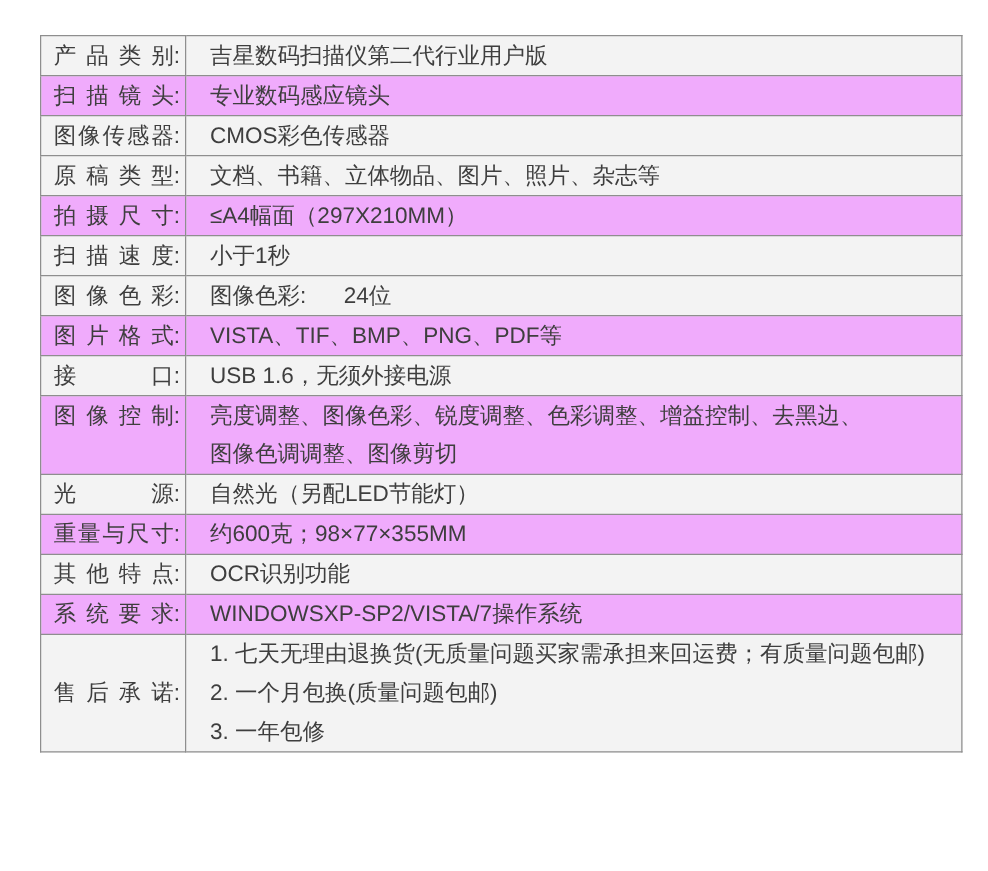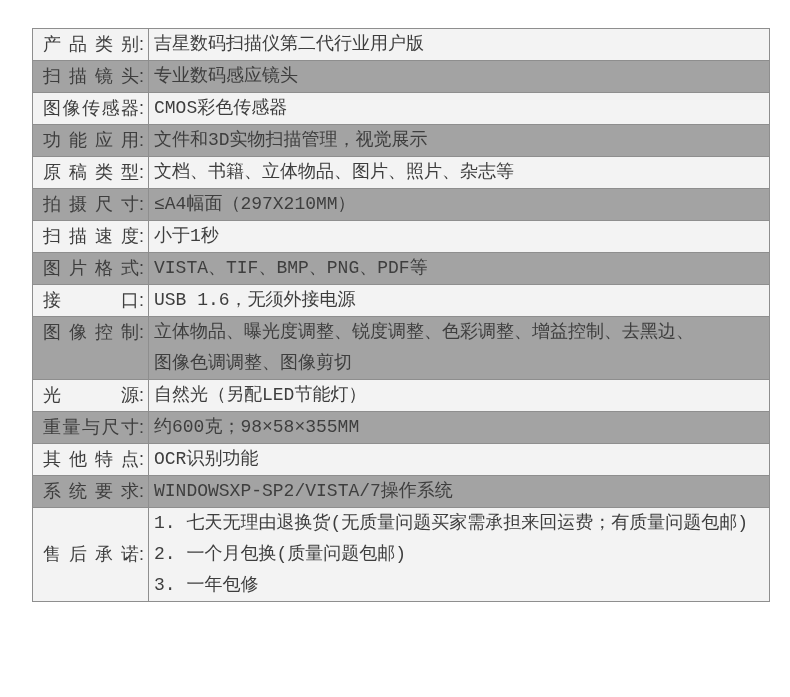--- a/index.html
+++ b/index.html
@@ -35,30 +35,29 @@
     align-items: baseline;
     line-height: 31px;
   }
   .lab-chars {
     flex: 1;
     text-align: justify;
     text-align-last: justify;
   }
   .lab-colon { flex: none; }
   td.value-cell {
-    padding: 0 10px 0 5px;
-    font-family: Liberation Mono, monospace;
+    padding: 0 10px 0 19px;
   }
   .value-line {
     line-height: 31px;
     white-space: pre-wrap;
     overflow: hidden;
   }
   tr.striped td { background: #f3f3f3; }
-  tr.plain td { background: #a3a3a3; }
+  tr.plain td { background: #f0abfc; }
 </style>
 </head>
 <body>
 
 <div class="spec-wrap">
   <table class="spec-table">
     <tbody id="spec-body">
         <tr class="striped">
           <td class="label-cell">
             <div class="label-flex">
@@ -85,31 +84,20 @@
           <td class="label-cell">
             <div class="label-flex">
               <span class="lab-chars">图像传感器</span>
               <span class="lab-colon">:</span>
             </div>
           </td>
           <td class="value-cell">
             <div class="value-line">CMOS彩色传感器</div>
           </td>
         </tr>
-        <tr class="plain">
-          <td class="label-cell">
-            <div class="label-flex">
-              <span class="lab-chars">功能应用</span>
-              <span class="lab-colon">:</span>
-            </div>
-          </td>
-          <td class="value-cell">
-            <div class="value-line">文件和3D实物扫描管理，视觉展示</div>
-          </td>
-        </tr>
         <tr class="striped">
           <td class="label-cell">
             <div class="label-flex">
               <span class="lab-chars">原稿类型</span>
               <span class="lab-colon">:</span>
             </div>
           </td>
           <td class="value-cell">
             <div class="value-line">文档、书籍、立体物品、图片、照片、杂志等</div>
           </td>
@@ -129,20 +117,31 @@
           <td class="label-cell">
             <div class="label-flex">
               <span class="lab-chars">扫描速度</span>
               <span class="lab-colon">:</span>
             </div>
           </td>
           <td class="value-cell">
             <div class="value-line">小于1秒</div>
           </td>
         </tr>
+        <tr class="striped">
+          <td class="label-cell">
+            <div class="label-flex">
+              <span class="lab-chars">图像色彩</span>
+              <span class="lab-colon">:</span>
+            </div>
+          </td>
+          <td class="value-cell">
+            <div class="value-line">图像色彩:      24位</div>
+          </td>
+        </tr>
         <tr class="plain">
           <td class="label-cell">
             <div class="label-flex">
               <span class="lab-chars">图片格式</span>
               <span class="lab-colon">:</span>
             </div>
           </td>
           <td class="value-cell">
             <div class="value-line">VISTA、TIF、BMP、PNG、PDF等</div>
           </td>
@@ -159,21 +158,21 @@
           </td>
         </tr>
         <tr class="plain">
           <td class="label-cell valign-top">
             <div class="label-flex">
               <span class="lab-chars">图像控制</span>
               <span class="lab-colon">:</span>
             </div>
           </td>
           <td class="value-cell">
-            <div class="value-line">立体物品、曝光度调整、锐度调整、色彩调整、增益控制、去黑边、</div>
+            <div class="value-line">亮度调整、图像色彩、锐度调整、色彩调整、增益控制、去黑边、</div>
             <div class="value-line">图像色调调整、图像剪切</div>
           </td>
         </tr>
         <tr class="striped">
           <td class="label-cell">
             <div class="label-flex">
               <span class="lab-chars">光源</span>
               <span class="lab-colon">:</span>
             </div>
           </td>
@@ -182,21 +181,21 @@
           </td>
         </tr>
         <tr class="plain">
           <td class="label-cell">
             <div class="label-flex">
               <span class="lab-chars">重量与尺寸</span>
               <span class="lab-colon">:</span>
             </div>
           </td>
           <td class="value-cell">
-            <div class="value-line">约600克；98×58×355MM</div>
+            <div class="value-line">约600克；98×77×355MM</div>
           </td>
         </tr>
         <tr class="striped">
           <td class="label-cell">
             <div class="label-flex">
               <span class="lab-chars">其他特点</span>
               <span class="lab-colon">:</span>
             </div>
           </td>
           <td class="value-cell">

